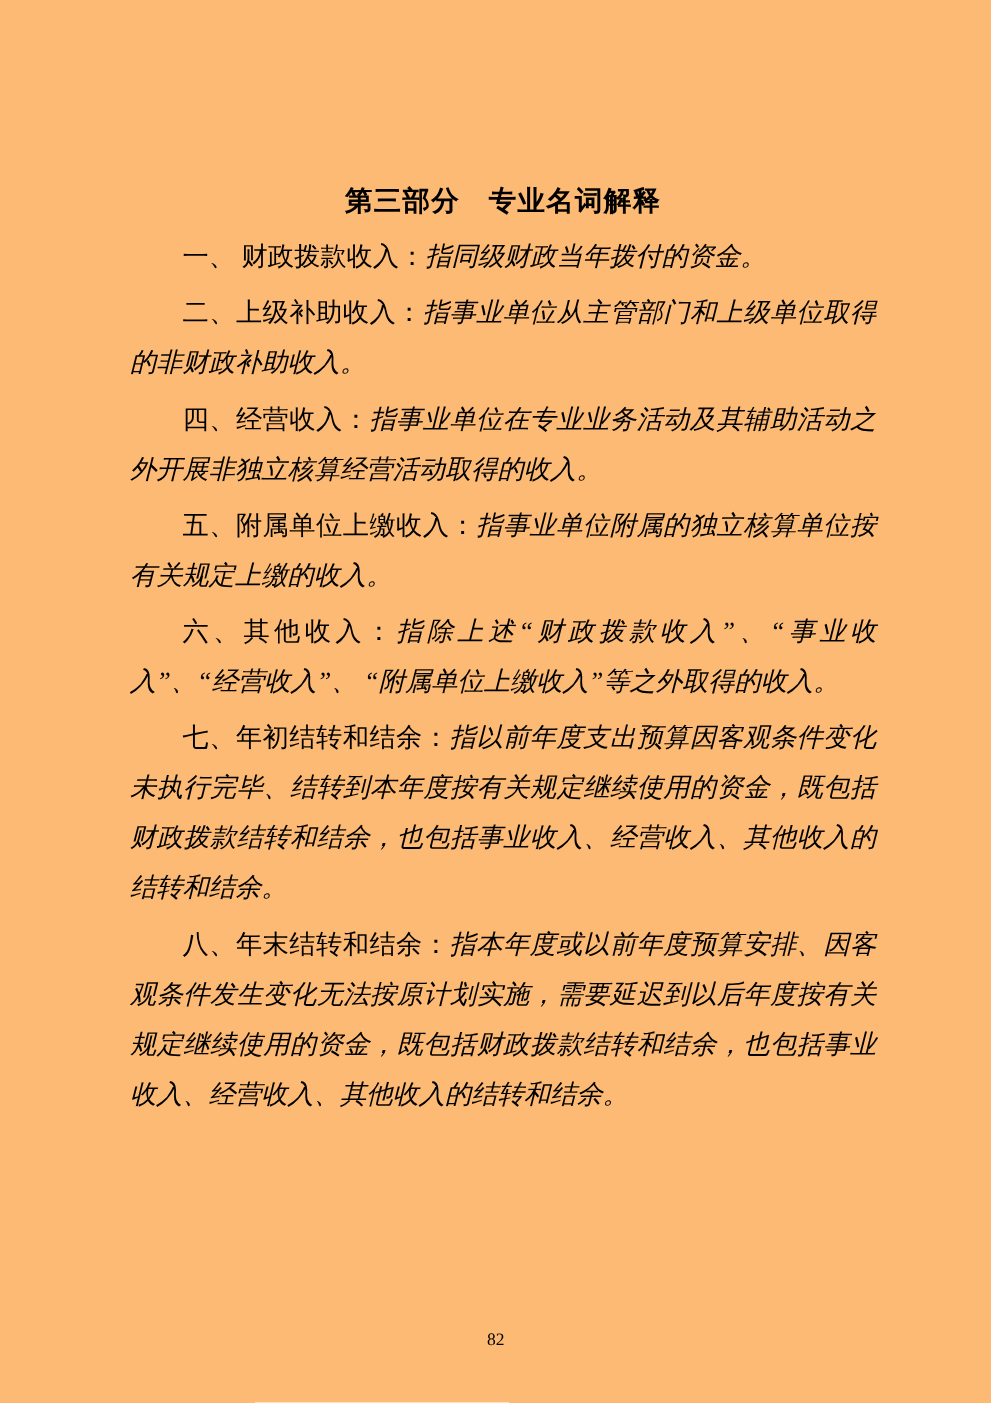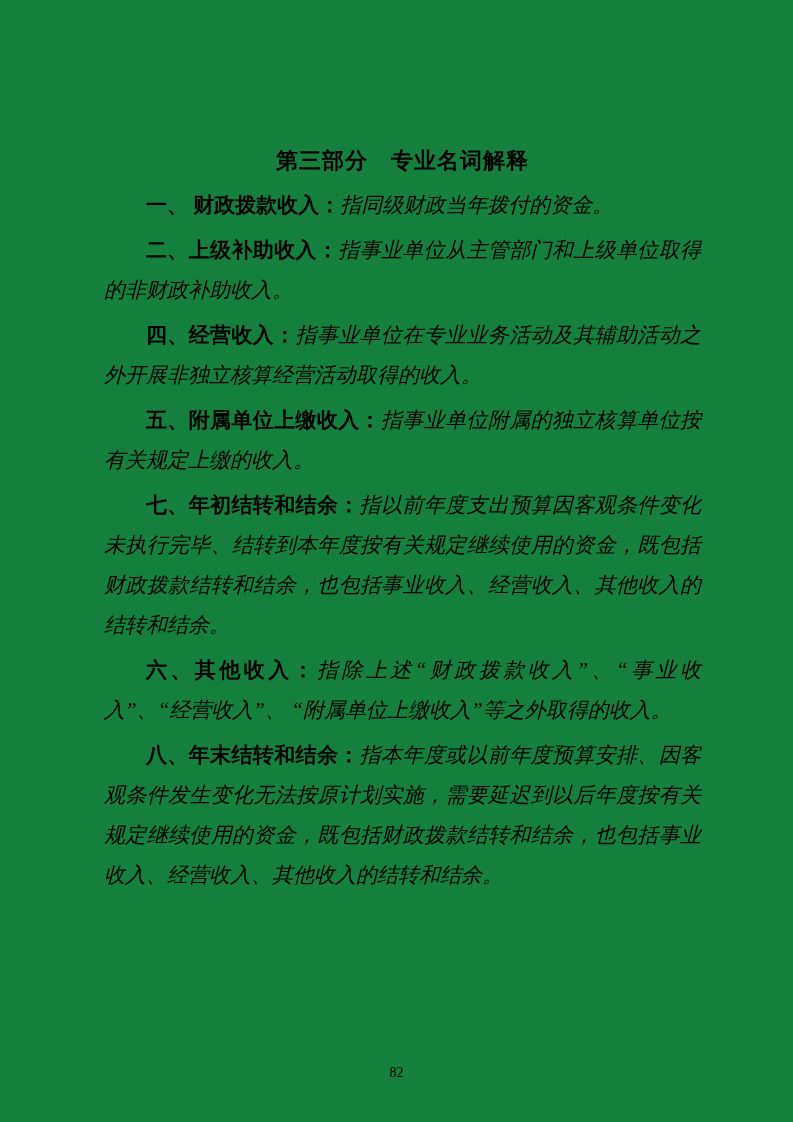--- a/index.html
+++ b/index.html
@@ -5,21 +5,21 @@
   html, body {
     margin: 0;
     padding: 0;
     background: #ffffff;
   }
   .page {
     position: relative;
     width: 793px;
     height: 1122px;
     margin: 0;
-    background: #15803d;
+    background: #fdba74;
     box-sizing: border-box;
     padding: 141px 92px 0 104px;
     color: #000000;
     font-family: "Liberation Serif", "DejaVu Serif", serif;
     overflow: hidden;
   }
   .doc-title {
     margin: 0 0 4px 0;
     font-family: "Liberation Sans", "DejaVu Sans", sans-serif;
     font-weight: bold;
@@ -31,21 +31,21 @@
   }
   .term {
     margin: 0 0 5px 0;
     font-size: 21px;
     line-height: 40px;
     text-align: justify;
     text-indent: 2em;
     color: #000000;
   }
   .term-label {
-    font-weight: bold;
+    font-weight: normal;
   }
   .term-def {
     font-weight: normal;
     font-style: italic;
   }
   .page-number {
     position: absolute;
     top: 1040px;
     left: 0;
     width: 100%;
@@ -67,23 +67,23 @@
 
     <p class="term"><span class="term-label">一、 财政拨款收入：</span><span class="term-def">指同级财政当年拨付的资金。</span></p>
 
     <p class="term"><span class="term-label">二、上级补助收入：</span><span class="term-def">指事业单位从主管部门和上级单位取得的非财政补助收入。</span></p>
 
 
     <p class="term"><span class="term-label">四、经营收入：</span><span class="term-def">指事业单位在专业业务活动及其辅助活动之外开展非独立核算经营活动取得的收入。</span></p>
 
     <p class="term"><span class="term-label">五、附属单位上缴收入：</span><span class="term-def">指事业单位附属的独立核算单位按有关规定上缴的收入。</span></p>
 
+    <p class="term"><span class="term-label">六、其他收入：</span><span class="term-def">指除上述“财政拨款收入”、“事业收入”、“经营收入”、 “附属单位上缴收入”等之外取得的收入。</span></p>
+
     <p class="term"><span class="term-label">七、年初结转和结余：</span><span class="term-def">指以前年度支出预算因客观条件变化未执行完毕、结转到本年度按有关规定继续使用的资金，既包括财政拨款结转和结余，也包括事业收入、经营收入、其他收入的结转和结余。</span></p>
-
-    <p class="term"><span class="term-label">六、其他收入：</span><span class="term-def">指除上述“财政拨款收入”、“事业收入”、“经营收入”、 “附属单位上缴收入”等之外取得的收入。</span></p>
 
     <p class="term"><span class="term-label">八、年末结转和结余：</span><span class="term-def">指本年度或以前年度预算安排、因客观条件发生变化无法按原计划实施，需要延迟到以后年度按有关规定继续使用的资金，既包括财政拨款结转和结余，也包括事业收入、经营收入、其他收入的结转和结余。</span></p>
 
   </div>
 
   <div class="page-number">82</div>
 
 </div>
 
 </body></html>

